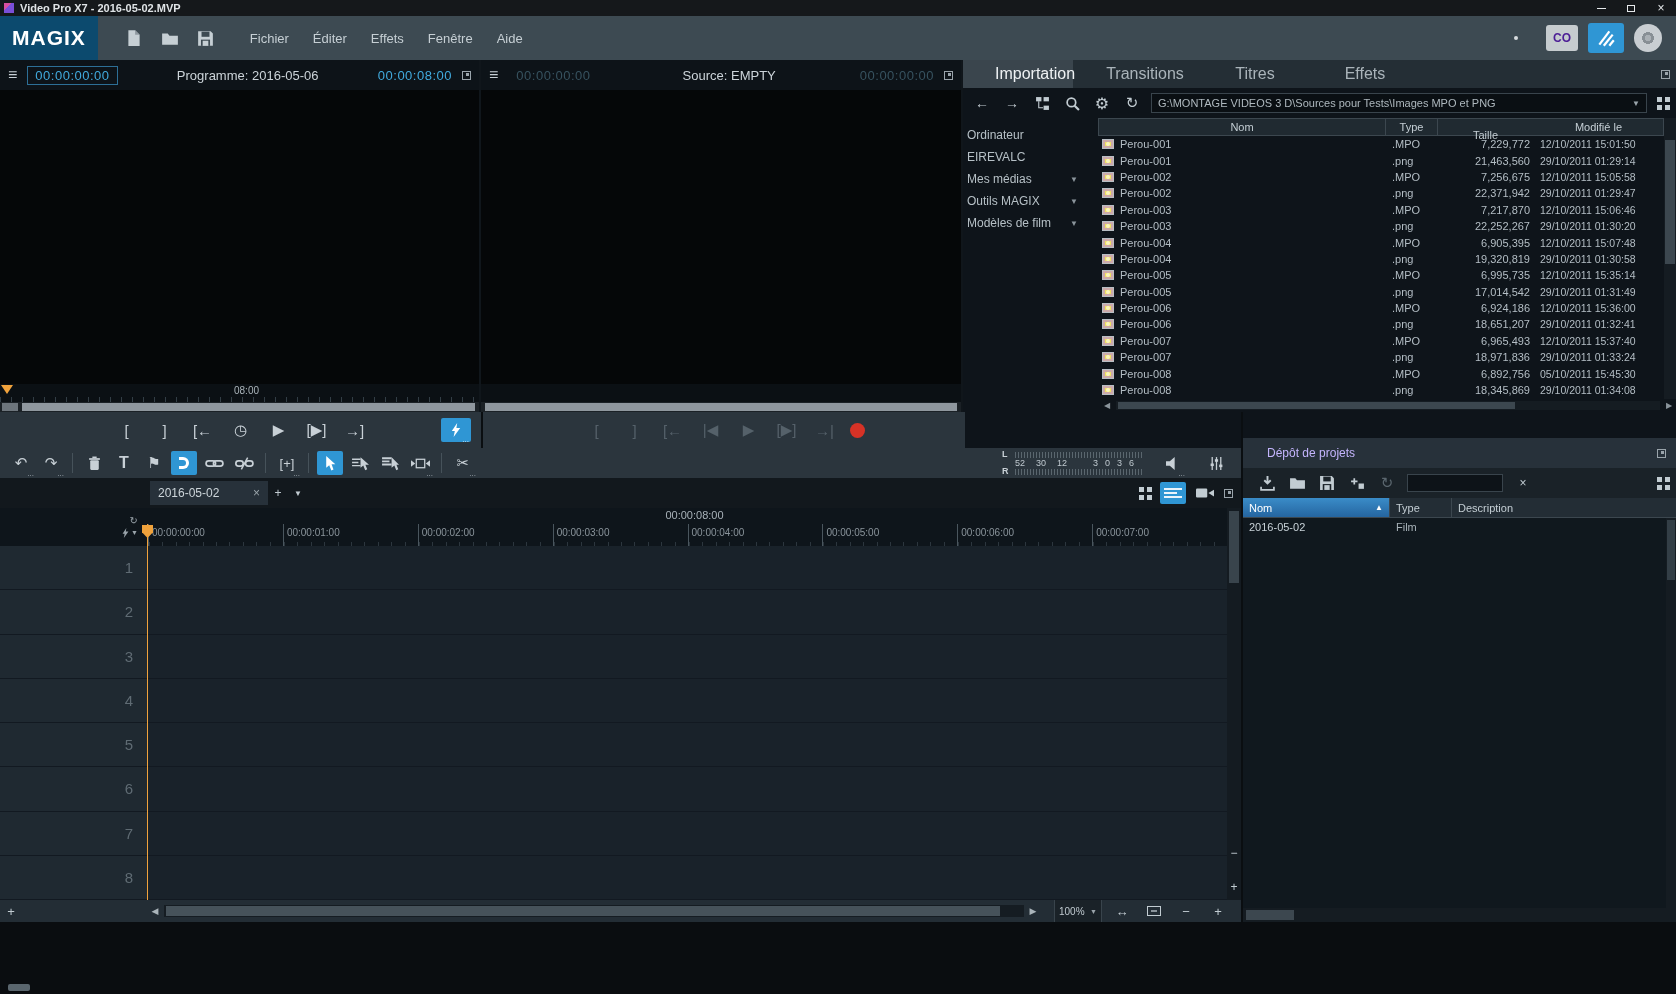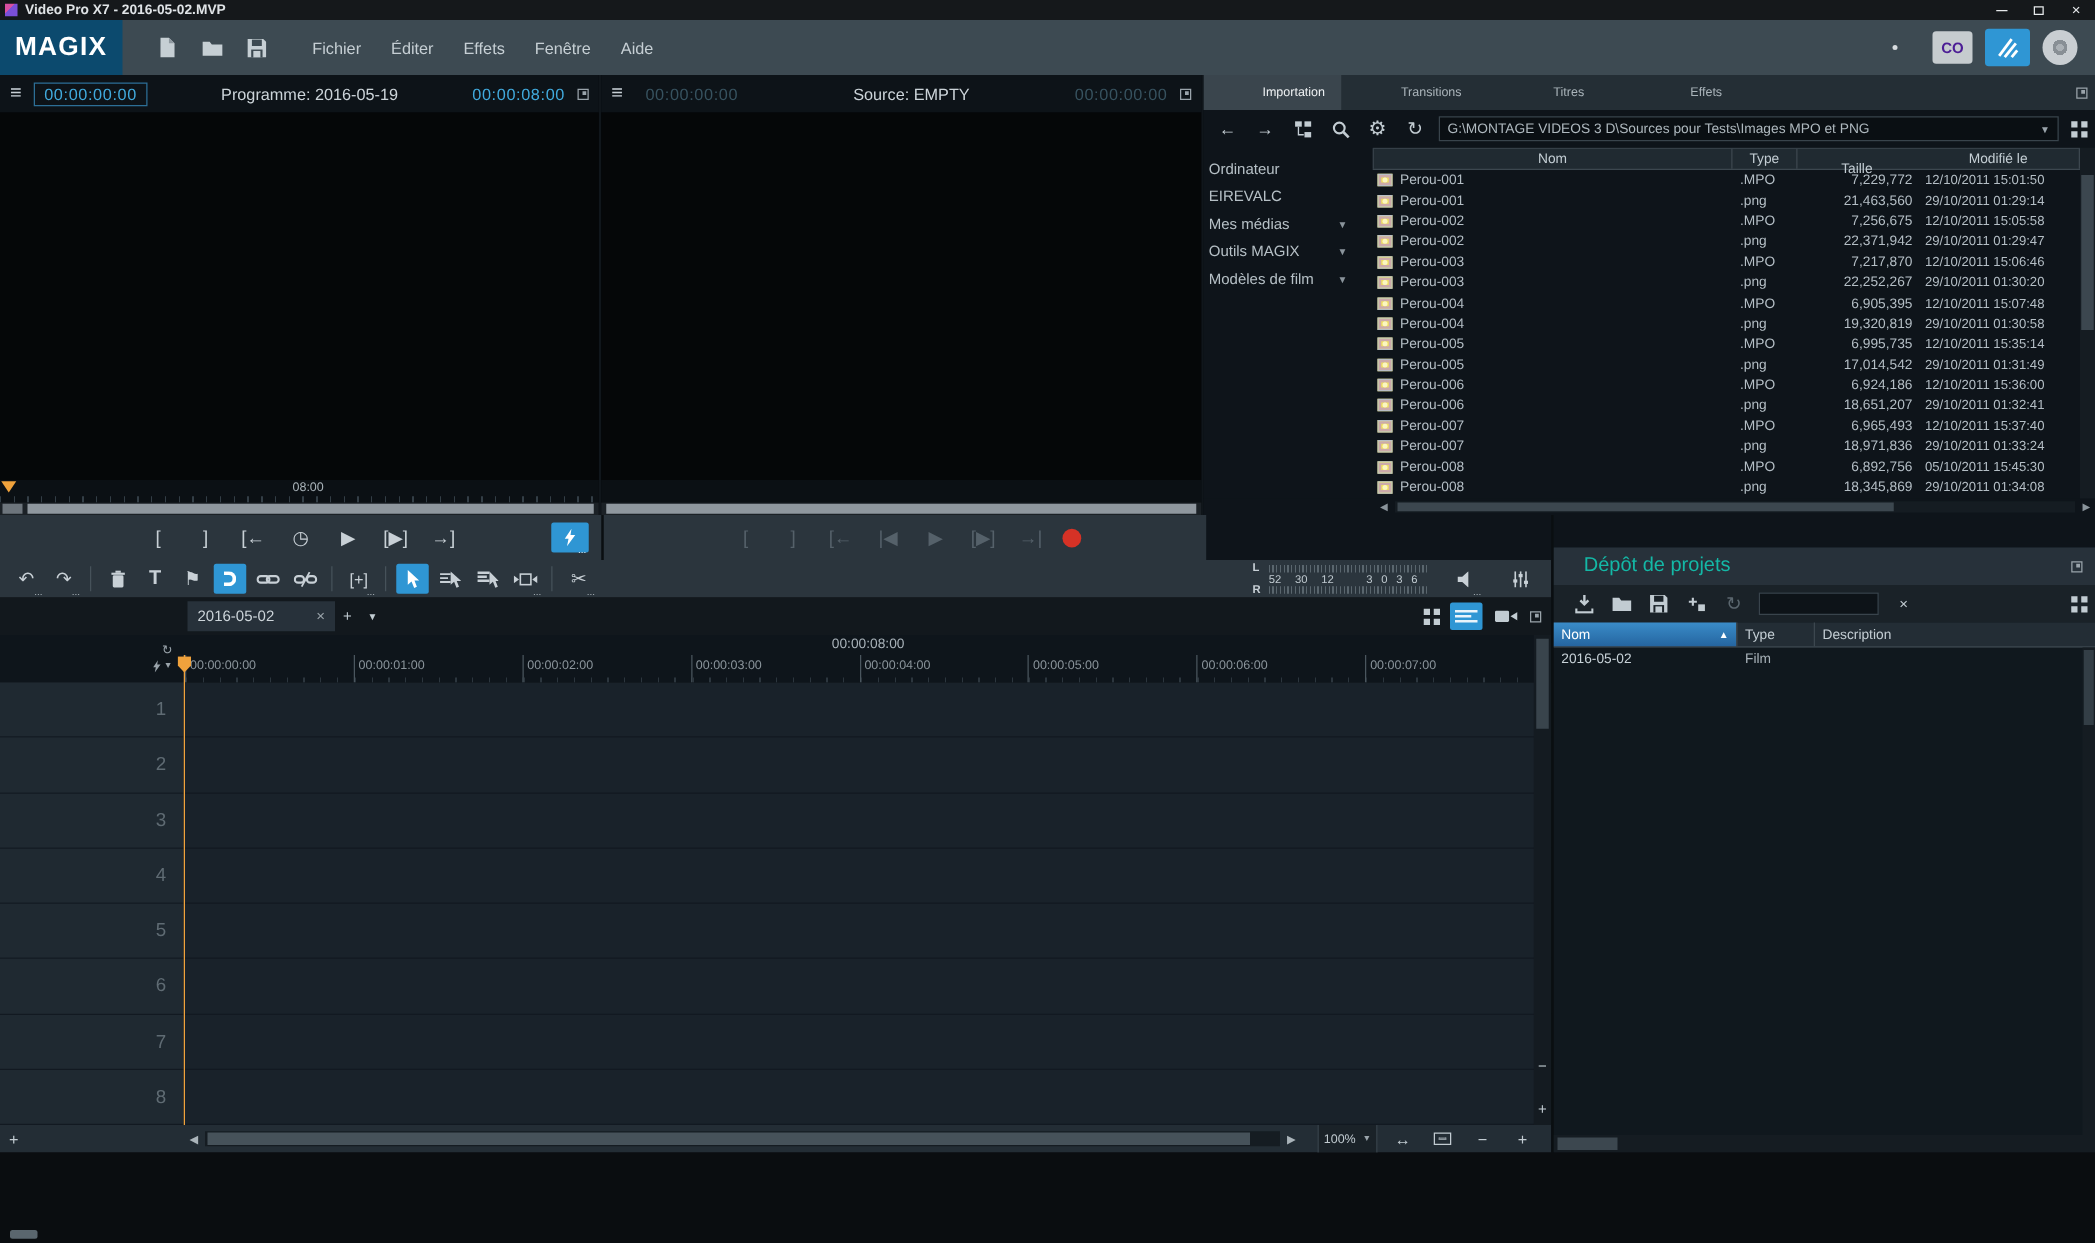--- a/index.html
+++ b/index.html
@@ -48,21 +48,21 @@
   .seekbar.empty { background-image:none; }
   .seek-marker { position:absolute; left:1px; top:1px; width:0; height:0; border-left:6px solid transparent; border-right:6px solid transparent; border-top:9px solid #f0a23c; }
   .seek-label { position:absolute; left:14px; right:0; top:1px; text-align:center; color:#aab4ba; font-size:10px; }
   .gray-scroll { height:10px; background:#1b2126; position:relative; flex:none; }
   .gray-thumb { position:absolute; left:22px; right:4px; top:1px; bottom:1px; background:#8f979e; }
   .gray-block { position:absolute; left:2px; top:1px; bottom:1px; width:16px; background:#6d757c; }
 
   
   .media-pool { width:713px; background:#0e141a; display:flex; flex-direction:column; }
   .mp-tabs { height:28px; background:#242e35; display:flex; align-items:stretch; flex:none; }
-  .mp-tab { width:110px; display:flex; align-items:center; justify-content:center; color:#aab4ba; font-size:10px;padding-left:34px; }
+  .mp-tab { width:110px; display:flex; align-items:center; justify-content:center; color:#aab4ba; font-size:16px;padding-left:34px; }
   .mp-tab.active { background:#3a454d; color:#eef1f3; }
   .mp-tabs-fill { flex:1; display:flex; align-items:center; justify-content:flex-end; padding-right:6px; }
   .mp-path { height:30px; display:flex; align-items:center; padding:0 8px; gap:8px; flex:none; }
   .mp-nav { font-size:14px; color:#5a666e; }
   .mp-tool { display:flex; align-items:center; justify-content:center; width:22px; height:20px; color:#c2ccd2; }
   .path-field { flex:1; height:20px; background:#0a0f13; border:1px solid #39444c; display:flex; align-items:center; padding:0 6px; color:#aeb8be; font-size:11px; }
   .path-text { flex:1; white-space:nowrap; overflow:hidden; }
   .path-dd { font-size:8px; color:#9aa4ab; }
   .mp-body { flex:1; display:flex; position:relative; overflow:hidden; }
   .mp-side { width:135px; padding-top:6px; flex:none; }
@@ -160,21 +160,21 @@
   .bc-thumb { position:absolute; left:2px; top:1px; bottom:1px; width:97%; background:#46525a; }
   .zoom-select { width:48px; height:27px; background:#1a2228; border:1px solid #39444c; display:flex; align-items:center; justify-content:space-between; padding:0 4px; margin-left:14px; color:#c0cad0; }
   .zoom-select .dd { font-size:7px; color:#9aa4ab; }
   .bc-ic { width:24px; height:18px; display:flex; align-items:center; justify-content:center; color:#c2ccd2; font-size:13px; margin-left:8px; }
   .fitbox { width:14px; height:10px; border:1px solid #c2ccd2; position:relative; }
   .fitbox::after { content:''; position:absolute; left:3px; top:3px; right:3px; bottom:3px; border:1px dashed #8a949b; }
 
   
   .depot { width:435px; display:flex; flex-direction:column; background:#10181e; border-left:2px solid #0a0e11; flex:none; --cutbg:#1a2228; }
   .depot-spacer { height:26px; background:#0e141a; flex:none; }
-  .depot-title { height:30px; background:#27313a; display:flex; align-items:center; padding:0 10px 0 24px; color:#14b8a6; font-size:16px; flex:none; }
+  .depot-title { height:30px; background:#27313a; display:flex; align-items:center; padding:0 10px 0 24px; color:#c4b5fd; font-size:12px; flex:none; }
   .depot-title .pic { margin-left:auto; }
   .depot-toolbar { height:30px; background:#1a2228; display:flex; align-items:center; gap:10px; padding:0 10px 0 14px; flex:none; }
   .dt-btn { display:flex; align-items:center; justify-content:center; min-width:20px; height:22px; color:#c2ccd2; }
   .dt-btn.dim { color:#5a666e; }
   .depot-search { width:96px; height:18px; background:#0d1318; border:1px solid #39444c; color:#c2ccd2; font-size:11px; padding:0 4px; outline:none; font-family:inherit; }
   .depot-head { height:20px; display:flex; background:#232d35; border-bottom:1px solid #3c474f; flex:none; font-size:11px; color:#c4ced4; }
   .dh-nom { width:147px; background:linear-gradient(#3a8cc8,#2565a0); color:#fff; display:flex; align-items:center; padding:0 6px; border-right:1px solid #3c474f; }
   .dh-nom .sort { margin-left:auto; font-size:8px; }
   .dh-type { width:62px; display:flex; align-items:center; padding:0 6px; border-right:1px solid #3c474f; }
   .dh-desc { flex:1; display:flex; align-items:center; padding:0 6px; }
@@ -255,21 +255,21 @@
       <span class="burn-btn"></span>
     </div>
   </div>
 
   <div class="monitors">
 
     <div class="monitor program">
       <div class="mon-header">
         <span class="hamburger">≡</span>
         <span class="tc-box">00:00:00:00</span>
-        <span class="mon-title">Programme: 2016-05-19</span>
+        <span class="mon-title">Programme: 2016-05-06</span>
         <span class="mon-dur">00:00:08:00</span>
         <span class="pic"></span>
       </div>
       <div class="video-area"></div>
       <div class="seekbar">
         <span class="seek-marker"></span>
         <span class="seek-label">08:00</span>
       </div>
       <div class="gray-scroll">
         <span class="gray-block"></span>

